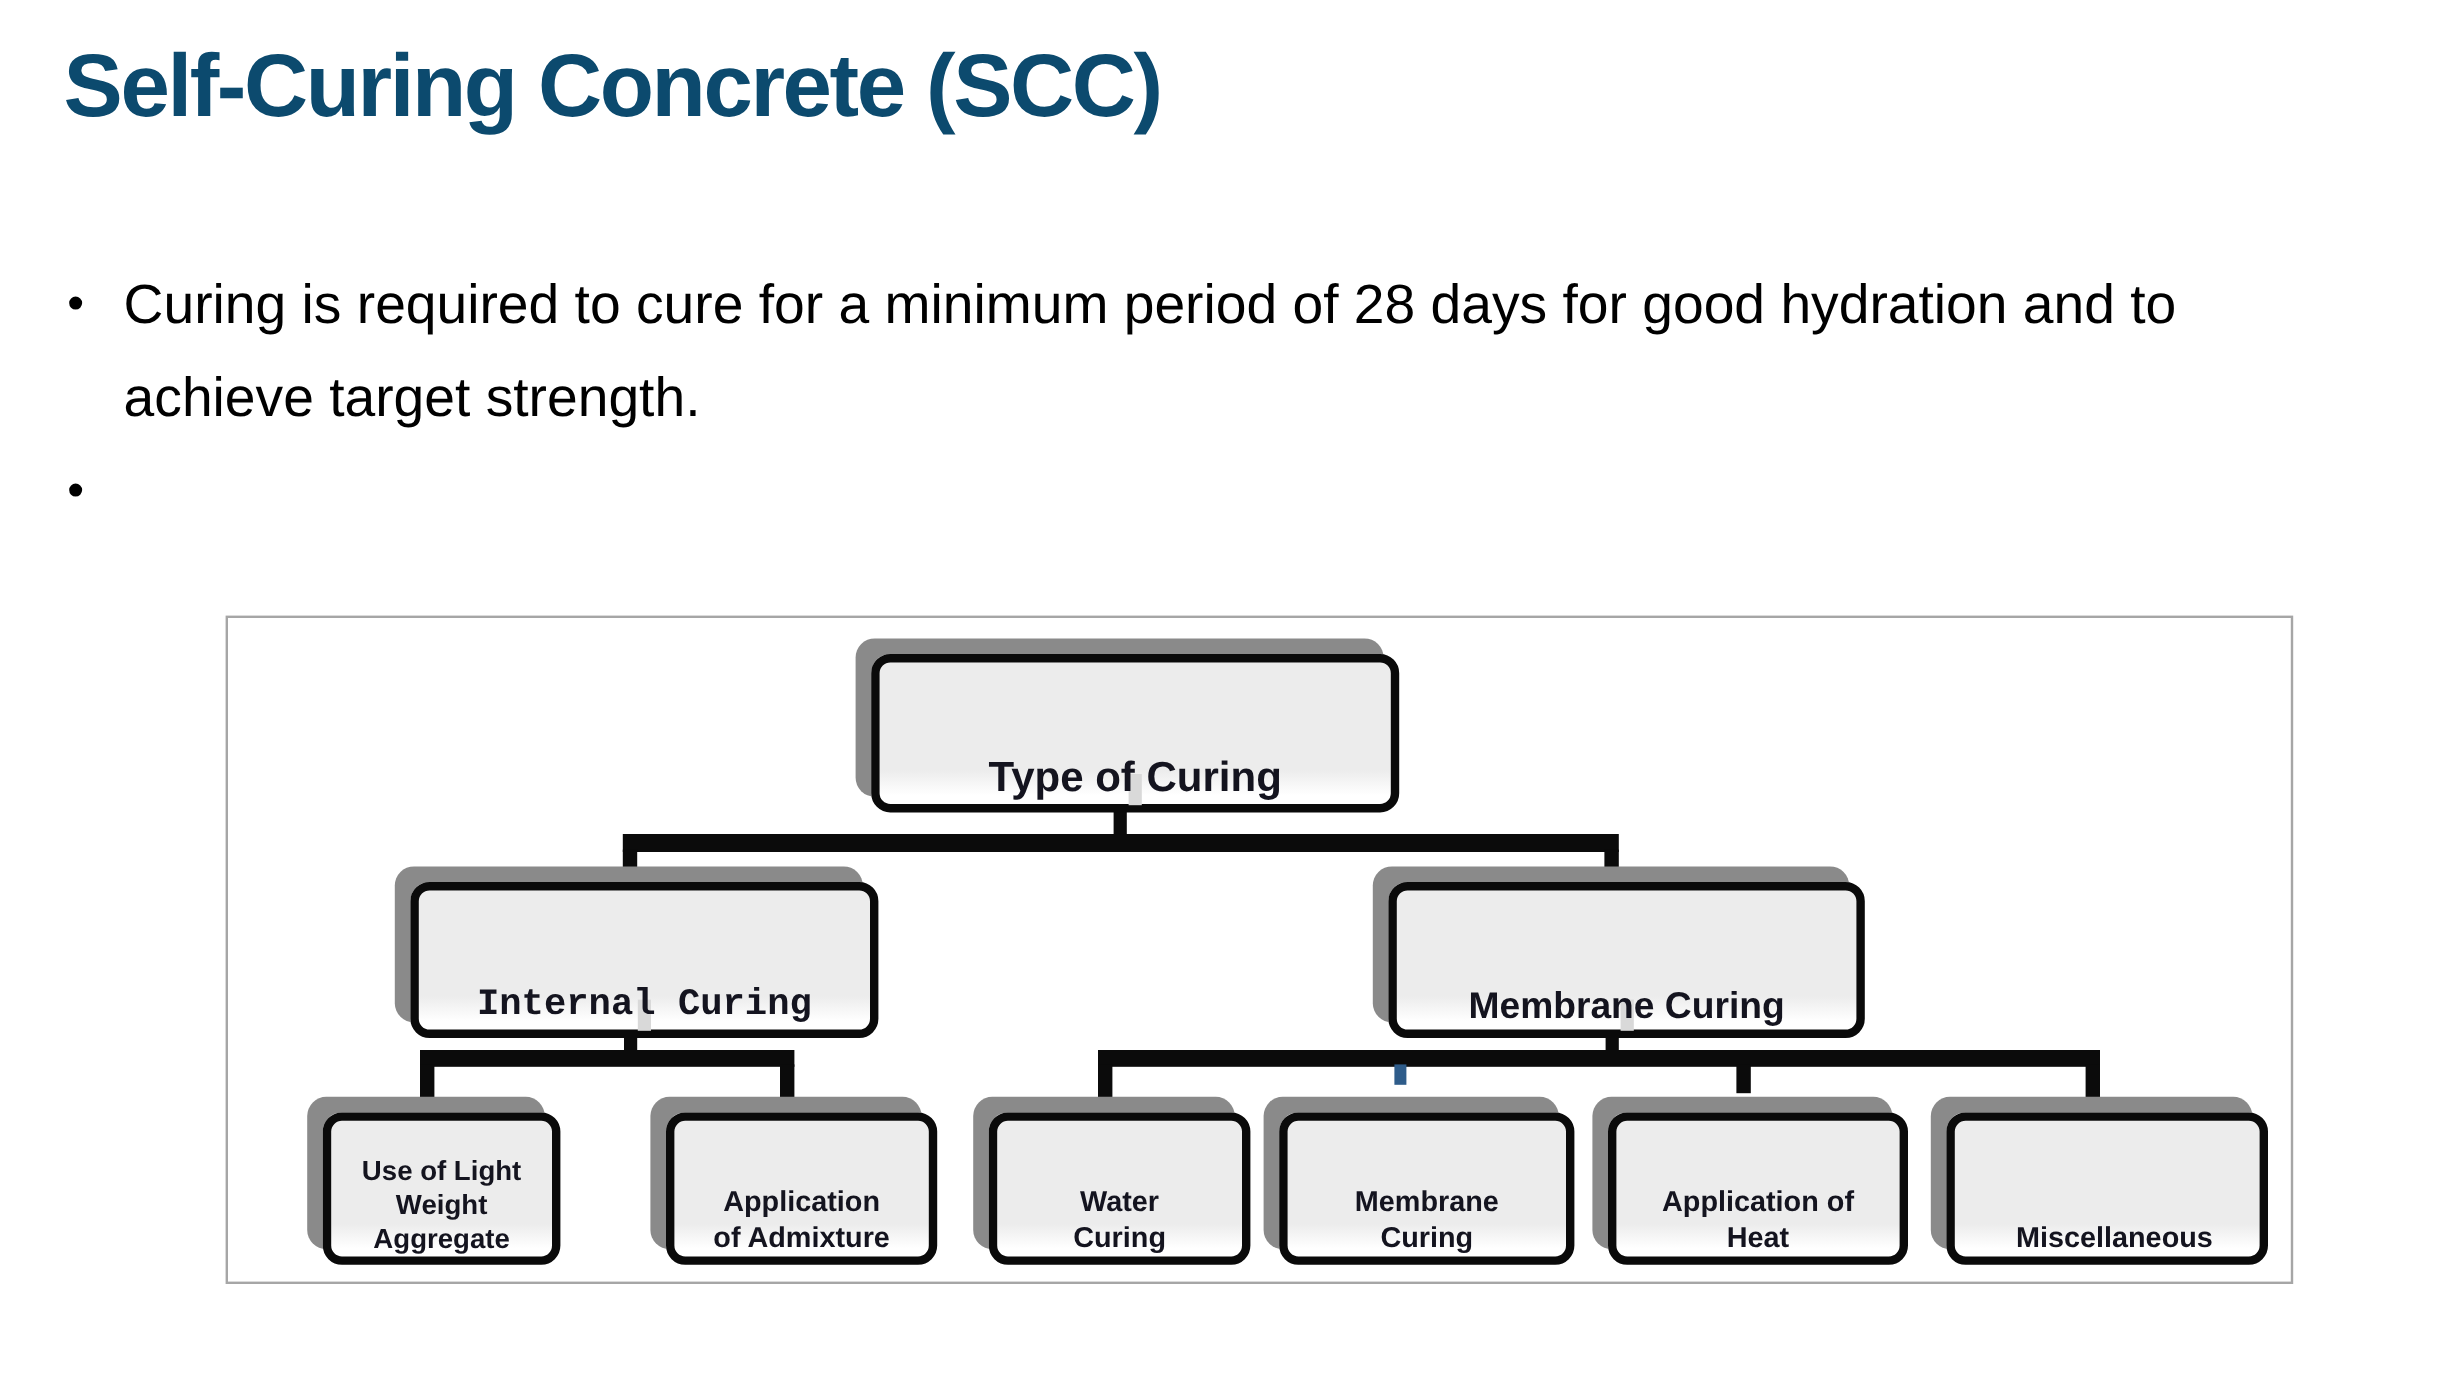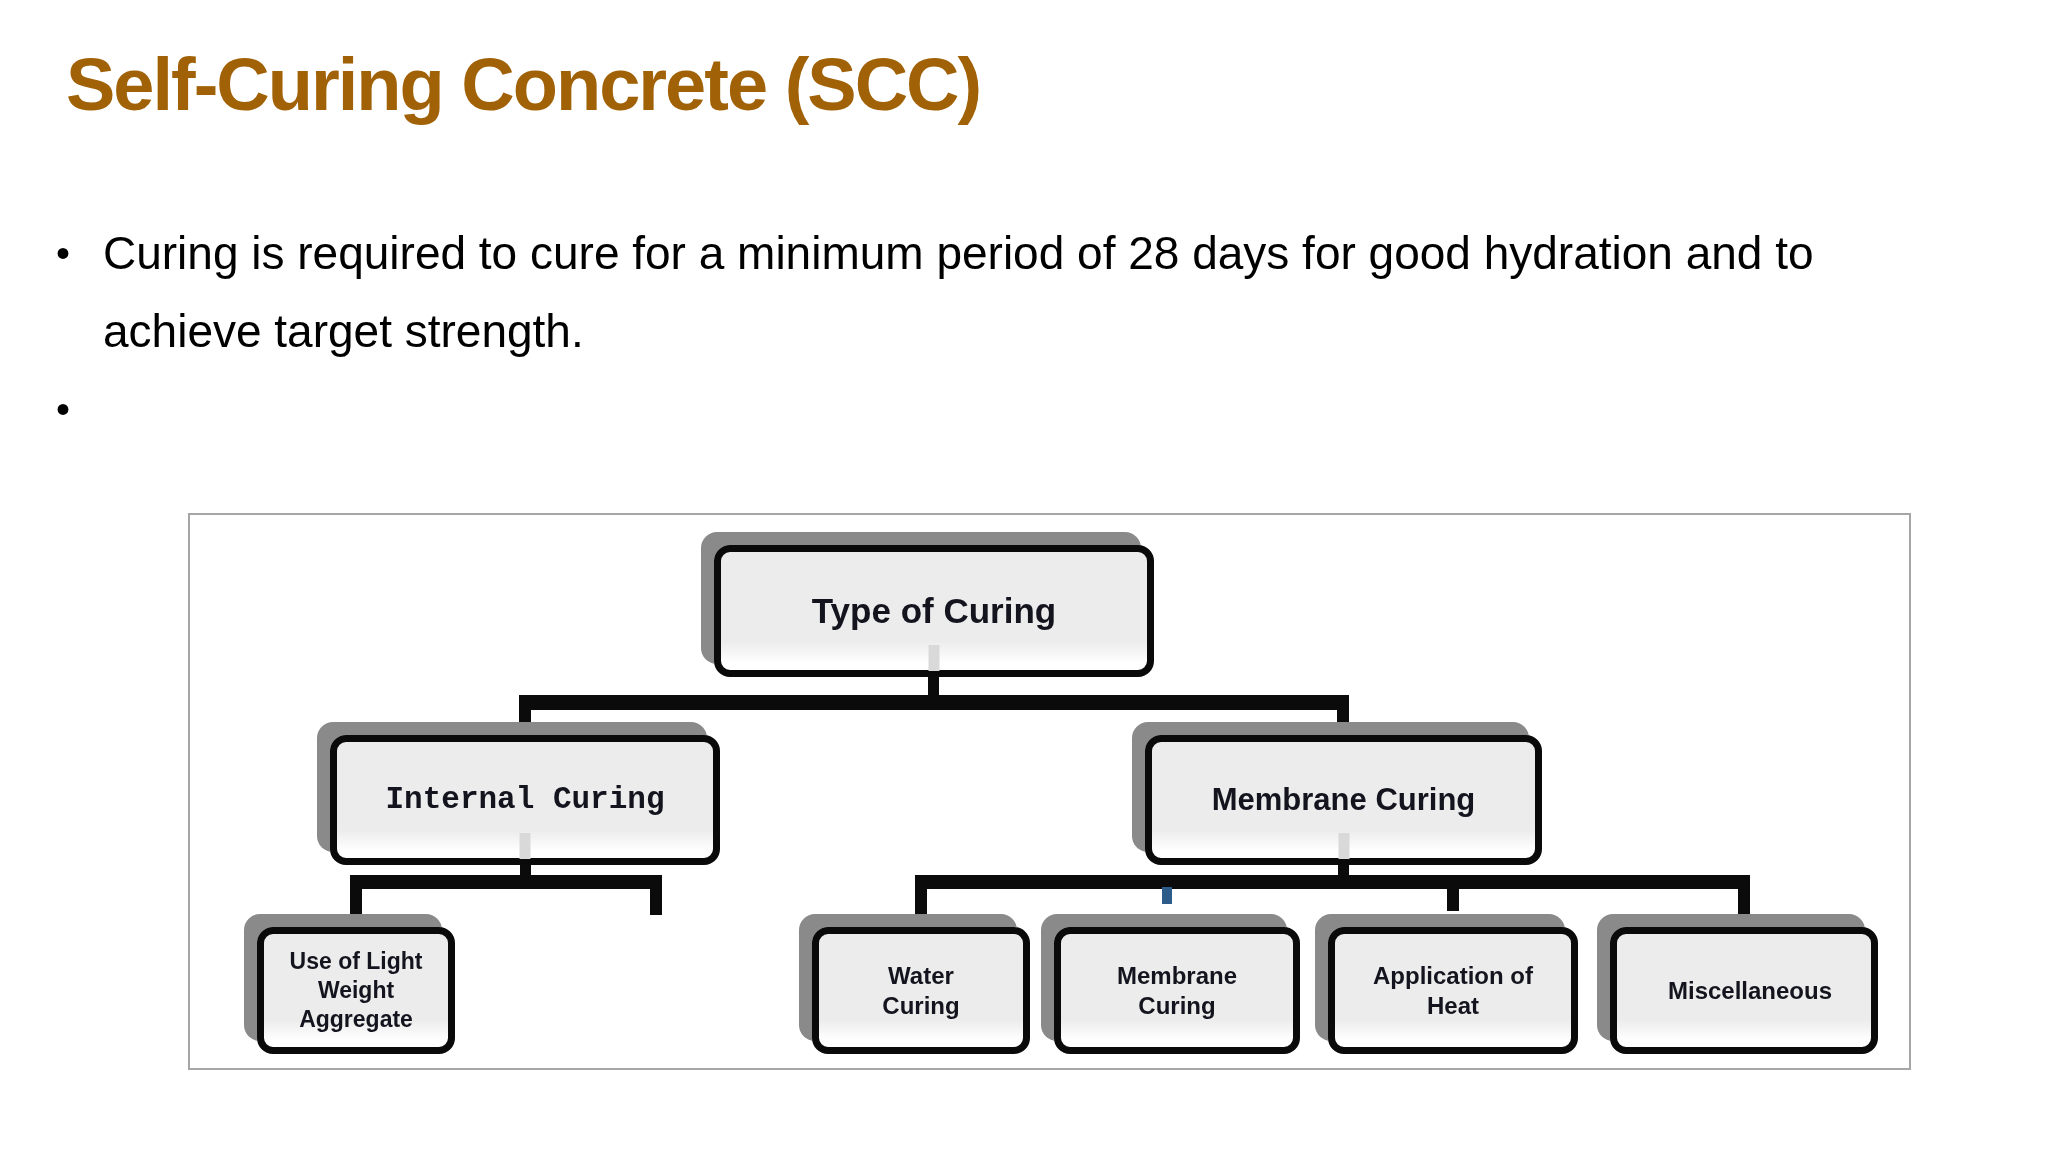--- a/index.html
+++ b/index.html
@@ -11,22 +11,22 @@
     overflow:hidden;
   }
 
   
   .slide-title{
     position:absolute;
     left:50px;top:26px;
     font-size:74px;
     font-weight:bold;
     letter-spacing:-2px;
-    color:#a16207;
-    margin:16px;
+    color:#0c4a6e;
+    margin:3px;
     white-space:nowrap;
   }
 
   
   .bullets{
     position:absolute;
     left:56px;top:214px;
     font-size:46px;
     color:#000000;
   }
@@ -74,25 +74,26 @@
 
   
   .node{
     position:absolute;
     box-sizing:border-box;
     border:7px solid #0a0a0a;
     border-radius:16px;
     background:linear-gradient(180deg,#ececec 0%,#ececec 76%,#ffffff 94%);
     box-shadow:-13px -13px 0 #8a8a8a;
     display:flex;
-    align-items:center;
+    align-items:flex-end;
     justify-content:center;
     text-align:center;
     font-weight:bold;
     color:#14141f;
+    margin-left:12px;
   }
   .nlabel{display:inline-block;line-height:1.25;position:relative;z-index:1;}
   .inner-stub{
     position:absolute;
     bottom:-1px;left:50%;
     transform:translateX(-50%);
     width:11px;height:26px;
     background:#d9d9d9;
     z-index:0;
   }
@@ -159,20 +160,23 @@
 
     <div class="node n-external">
       <span class="inner-stub"></span>
       <span class="nlabel">Membrane Curing</span>
     </div>
 
     <div class="node n-lwa">
       <span class="nlabel">Use of Light Weight Aggregate</span>
     </div>
 
+    <div class="node n-admix">
+      <span class="nlabel">Application of Admixture</span>
+    </div>
 
     <div class="node n-water">
       <span class="nlabel">Water Curing</span>
     </div>
 
     <div class="node n-membrane">
       <span class="nlabel">Membrane Curing</span>
     </div>
 
     <div class="node n-heat">

